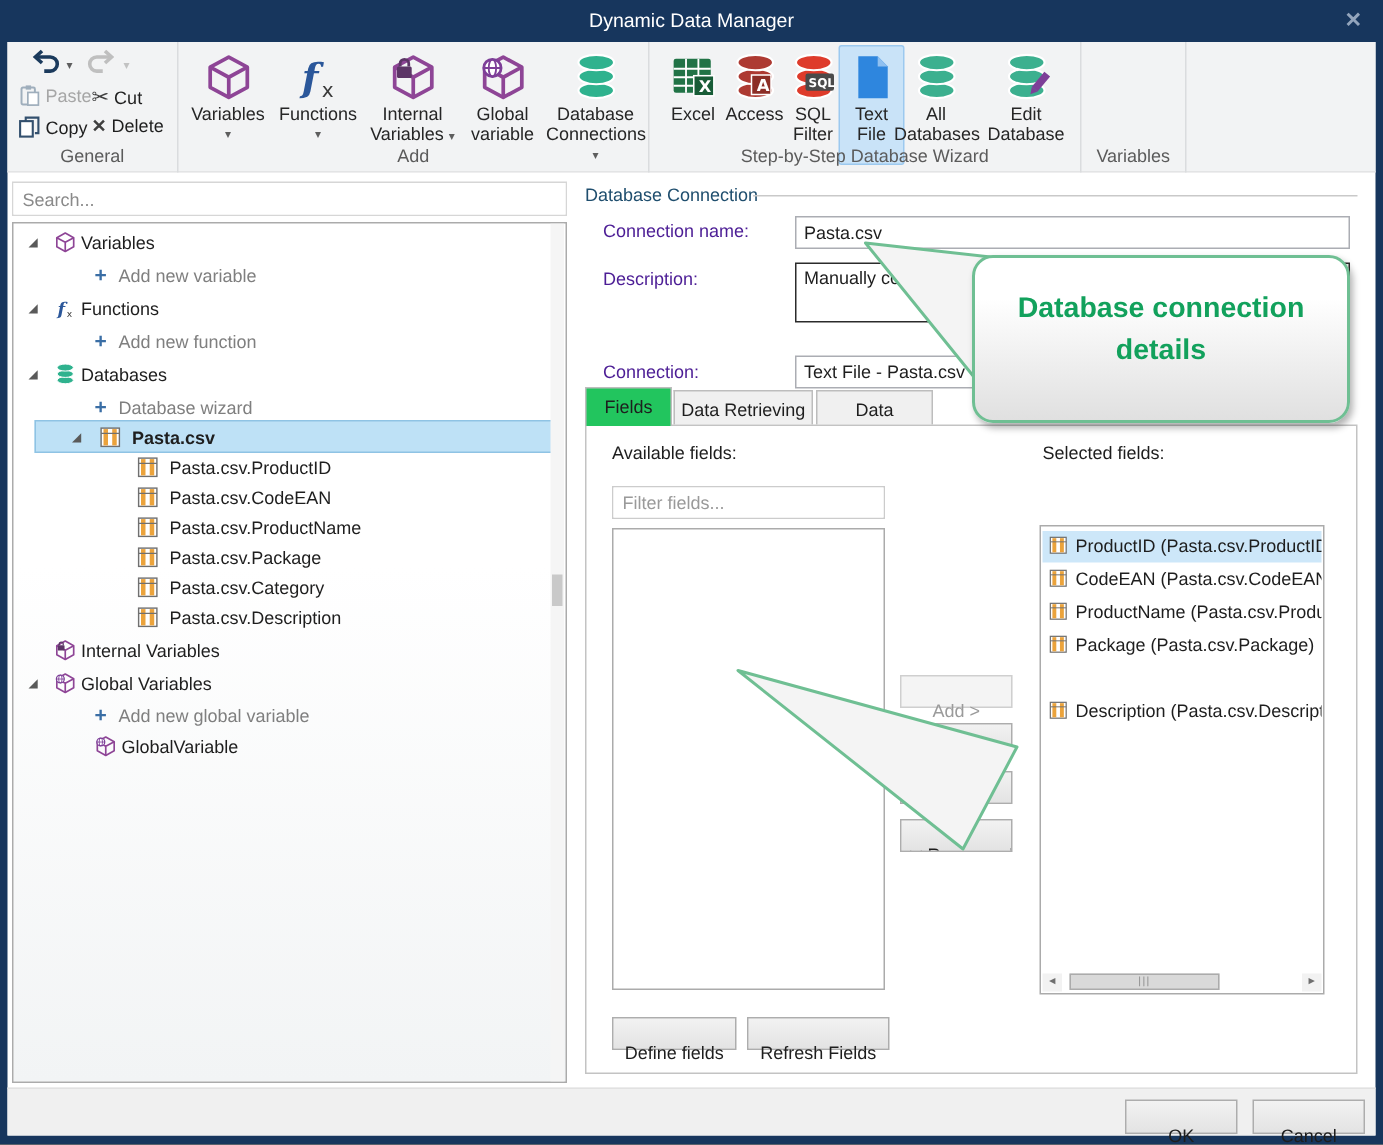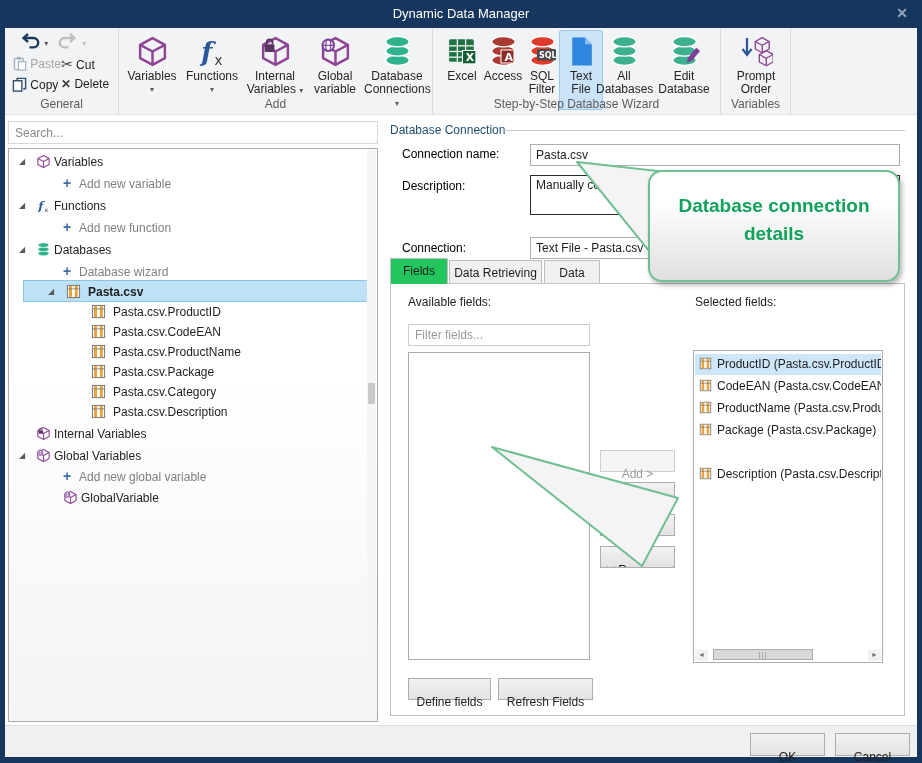--- a/index.html
+++ b/index.html
@@ -36,21 +36,21 @@
   .trow .tlabel { position:absolute; top:3px; white-space:nowrap; }
   .trow .plus { position:absolute; top:1px; font-size:14px; font-weight:bold; color:#3A6EA5; }
   .trow.action .tlabel { color:#7F7F7F; }
   .selrow { position:absolute; left:14px; top:131px; width:348px; height:22px; background:#BEE1F6; border:1px solid #8FC3E4; }
   .vscroll { position:absolute; right:1px; top:0; width:9px; height:100%; background:#F5F5F5; }
   .vthumb { position:absolute; left:1px; top:234px; width:7px; height:21px; background:#C9C9C9; }
 
   
   .sechdr { position:absolute; left:385px; top:95px; font-size:12px; color:#1F4E6E; }
   .secline { position:absolute; left:497px; top:102px; width:403px; height:1px; background:#C9C9C9; }
-  .flabel { position:absolute; left:397px; font-size:12px; color:#000000; }
+  .flabel { position:absolute; left:397px; font-size:12px; color:#4c1d95; }
   .tinput { position:absolute; left:525px; width:370px; height:22px; border:1px solid #ABADB3; font-size:12px; padding:0 5px; color:#1E1E1E; background:#fff; font-family:"Liberation Sans",sans-serif; outline:none; }
   .tinput::placeholder { color:#8A8A8A; }
   textarea.tinput { height:40px; border:1px solid #2B2B2B; resize:none; overflow:hidden; padding:2px 5px; line-height:15px; }
   .tab { position:absolute; top:232px; height:24px; background:#F0F0F0; border:1px solid #BDBDBD; border-bottom:none; font-size:12px; color:#1E1E1E; text-align:center; padding-top:5px; cursor:pointer; z-index:2; }
   .tab.active { top:230px; height:26px; background:#22c55e; z-index:4; }
   .tabpage { position:absolute; left:385px; top:255px; width:515px; height:433px; background:#FFFFFF; border:1px solid #C3C3C3; z-index:3; }
   .sublabel { position:absolute; font-size:12px; color:#1E1E1E; z-index:5; }
   .filterbox { position:absolute; left:403px; top:296px; width:182px; height:22px; border:1px solid #CCCCCC; z-index:5; background:#c2410c; }
   .filterbox input { width:100%; height:100%; border:none; outline:none; font-size:12px; padding:0 6px; font-family:"Liberation Sans",sans-serif; }
   .filterbox input::placeholder { color:#9A9A9A; }
@@ -259,34 +259,20 @@
                 <path d="M22 25 l2.5 4.5 2.5 -4.5 Z" fill="#7D3F98"></path>
               </g>
             </svg>
           <div>Edit</div>
           <div>Database</div>
         </div>
         <div class="glabel">Step-by-Step Database Wizard</div>
       </div>
 
       <div class="rgroup" style="left:716px;width:70px;">
-        <div class="bigbtn" style="left:9px;width:52px;">
-          <svg class="bic" width="33" height="33">
-            <path d="M7 3 V19" stroke="#2B579A" stroke-width="2.2" fill="none"></path>
-            <path d="M2.5 14 L7 20 L11.5 14" fill="none" stroke="#2B579A" stroke-width="2.2"></path>
-            <g transform="translate(13,1) scale(0.56)">
-                <use href="#i-cube"></use>
-              </g>
-            <g transform="translate(17,14) scale(0.56)">
-                <use href="#i-cube"></use>
-              </g>
-          </svg>
-          <div>Prompt</div>
-          <div>Order</div>
-        </div>
         <div class="glabel">Variables</div>
       </div>
     </div>
 
     <div class="searchbox">
       <input type="text" placeholder="Search..." style="">
     </div>
 
     <div class="treepanel">
       <div class="selrow"></div>
@@ -403,21 +389,21 @@
     <input class="tinput" style="top: 116px;" type="text" value="Pasta.csv">
 
     <div class="flabel" style="top:151px;">Description:</div>
     <textarea class="tinput" style="top: 147px;">Manually connected t</textarea>
 
     <div class="flabel" style="top:213px;">Connection:</div>
     <input class="tinput" style="top: 209px;" type="text" value="Text File - Pasta.csv">
 
     <div class="tab active" style="left:385px;width:58px;"><span>Fields</span></div>
     <div class="tab" style="left:444px;width:93px;"><span>Data Retrieving</span></div>
-    <div class="tab" style="left:539px;width:56px;"><span>Data</span></div>
+    <div class="tab" style="left:539px;width:78px;"><span>Data</span></div>
     <div class="tabpage"></div>
 
     <div class="sublabel" style="left:403px;top:267px;">Available fields:</div>
     <div class="filterbox">
       <input type="text" placeholder="Filter fields..." style="">
     </div>
     <div class="listbox" style="left:403px;top:324px;width:182px;height:308px;"></div>
 
     <div class="sublabel" style="left:690px;top:267px;">Selected fields:</div>
     <div class="listbox" style="left:688px;top:322px;width:190px;height:313px;">

